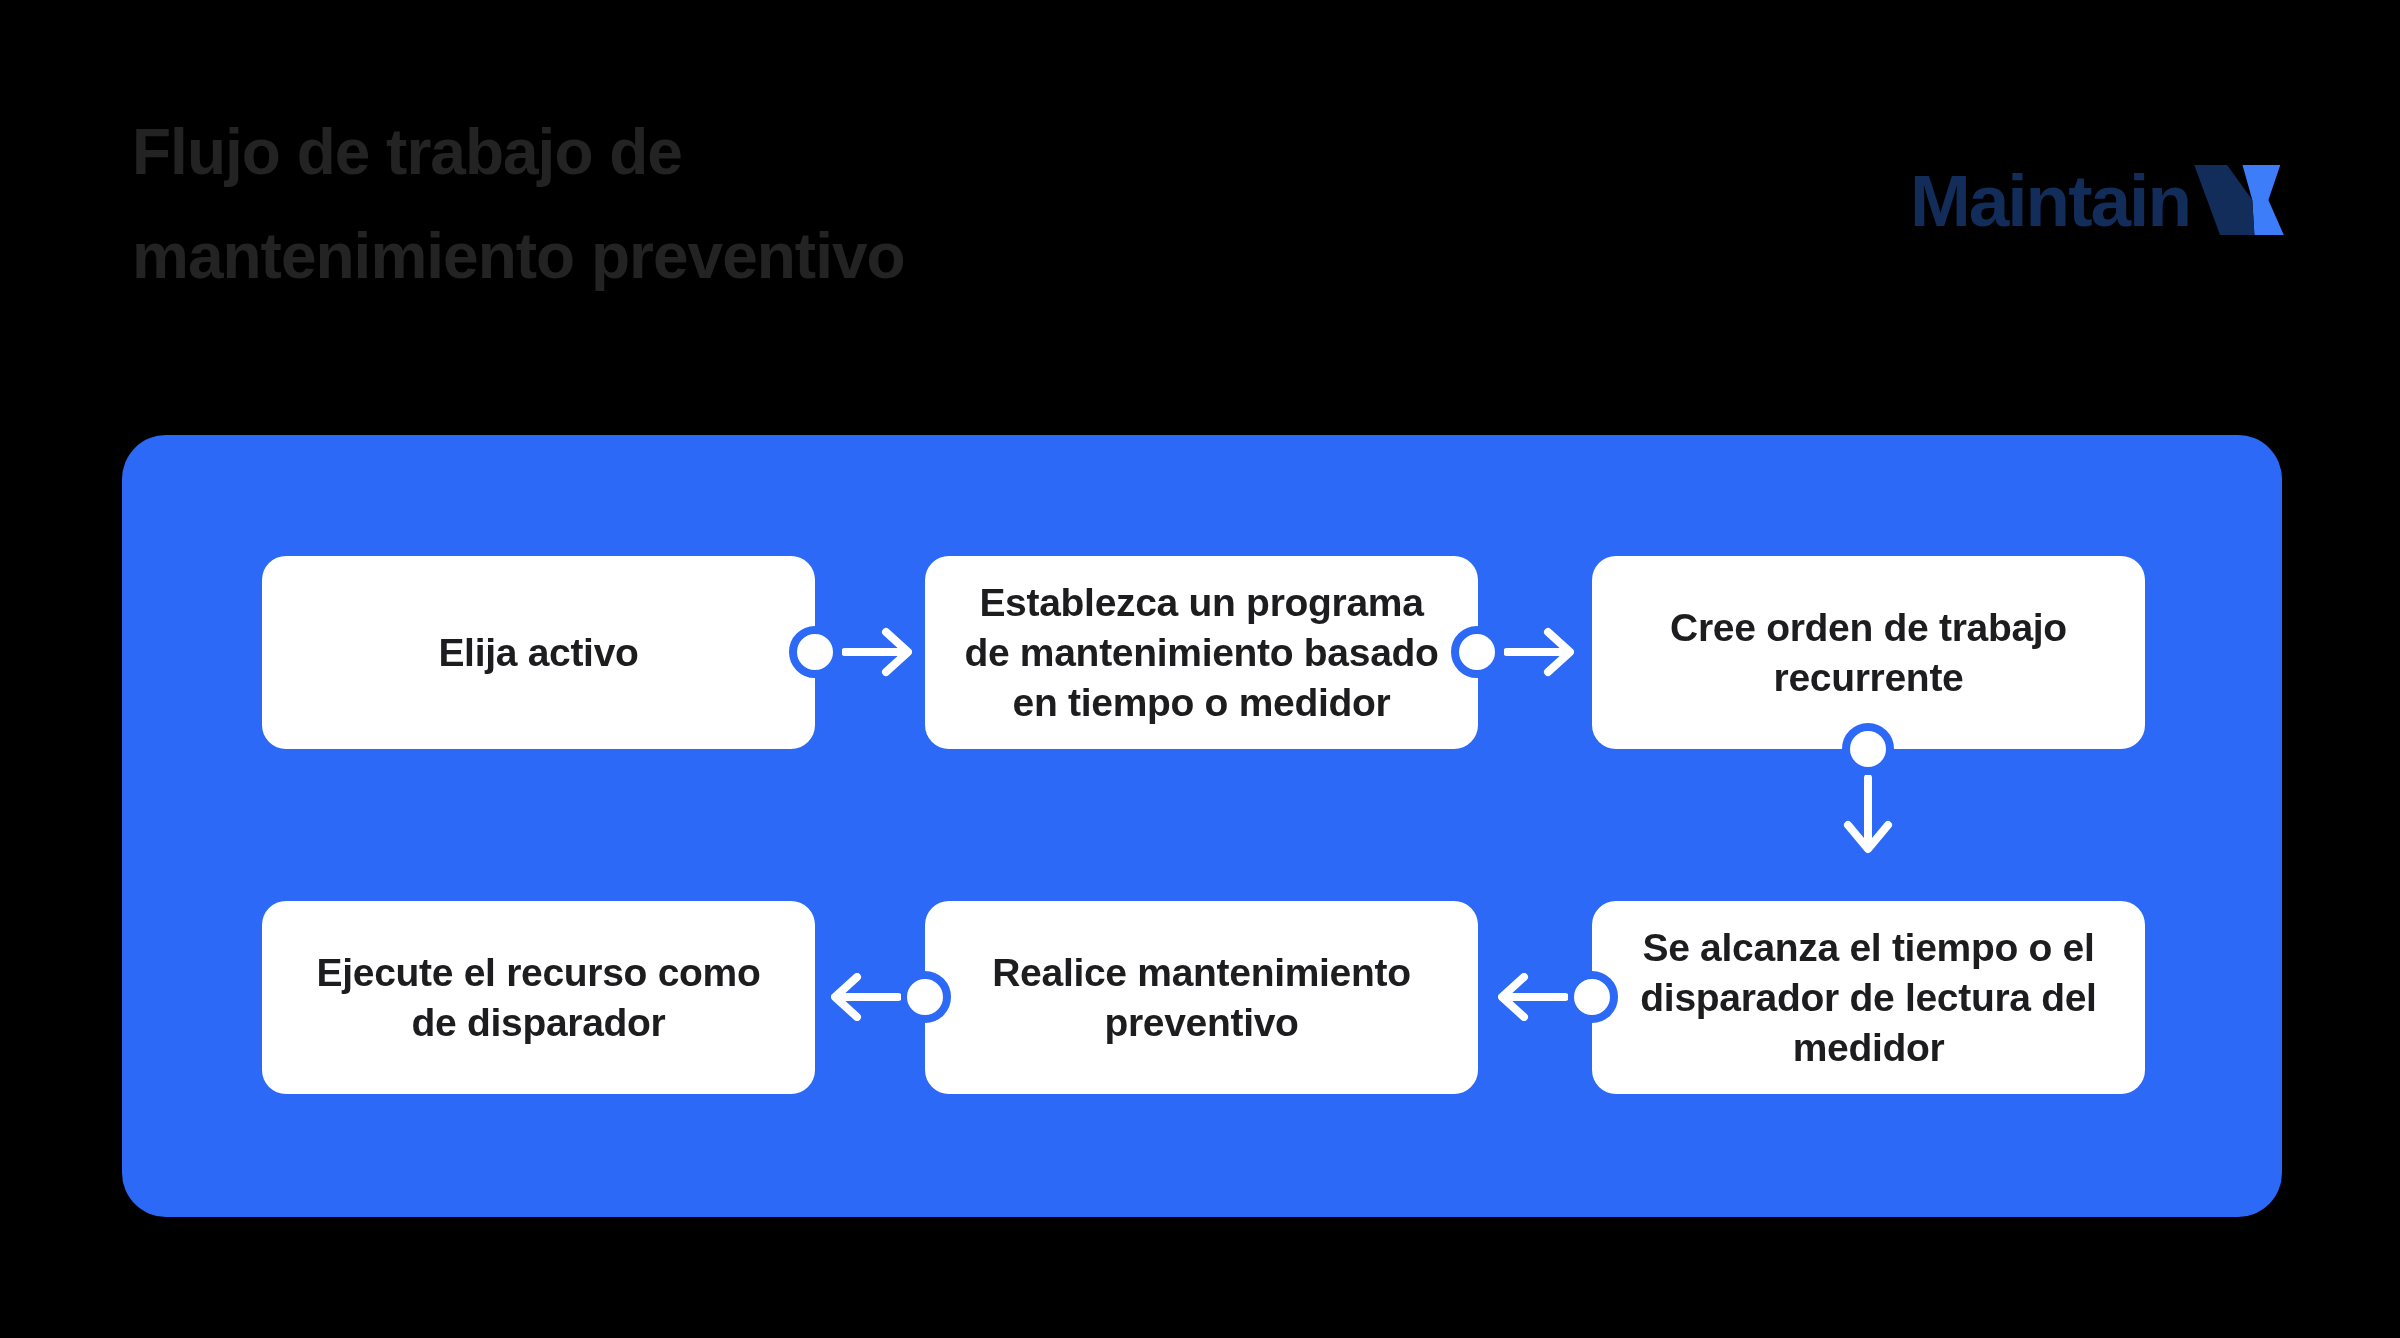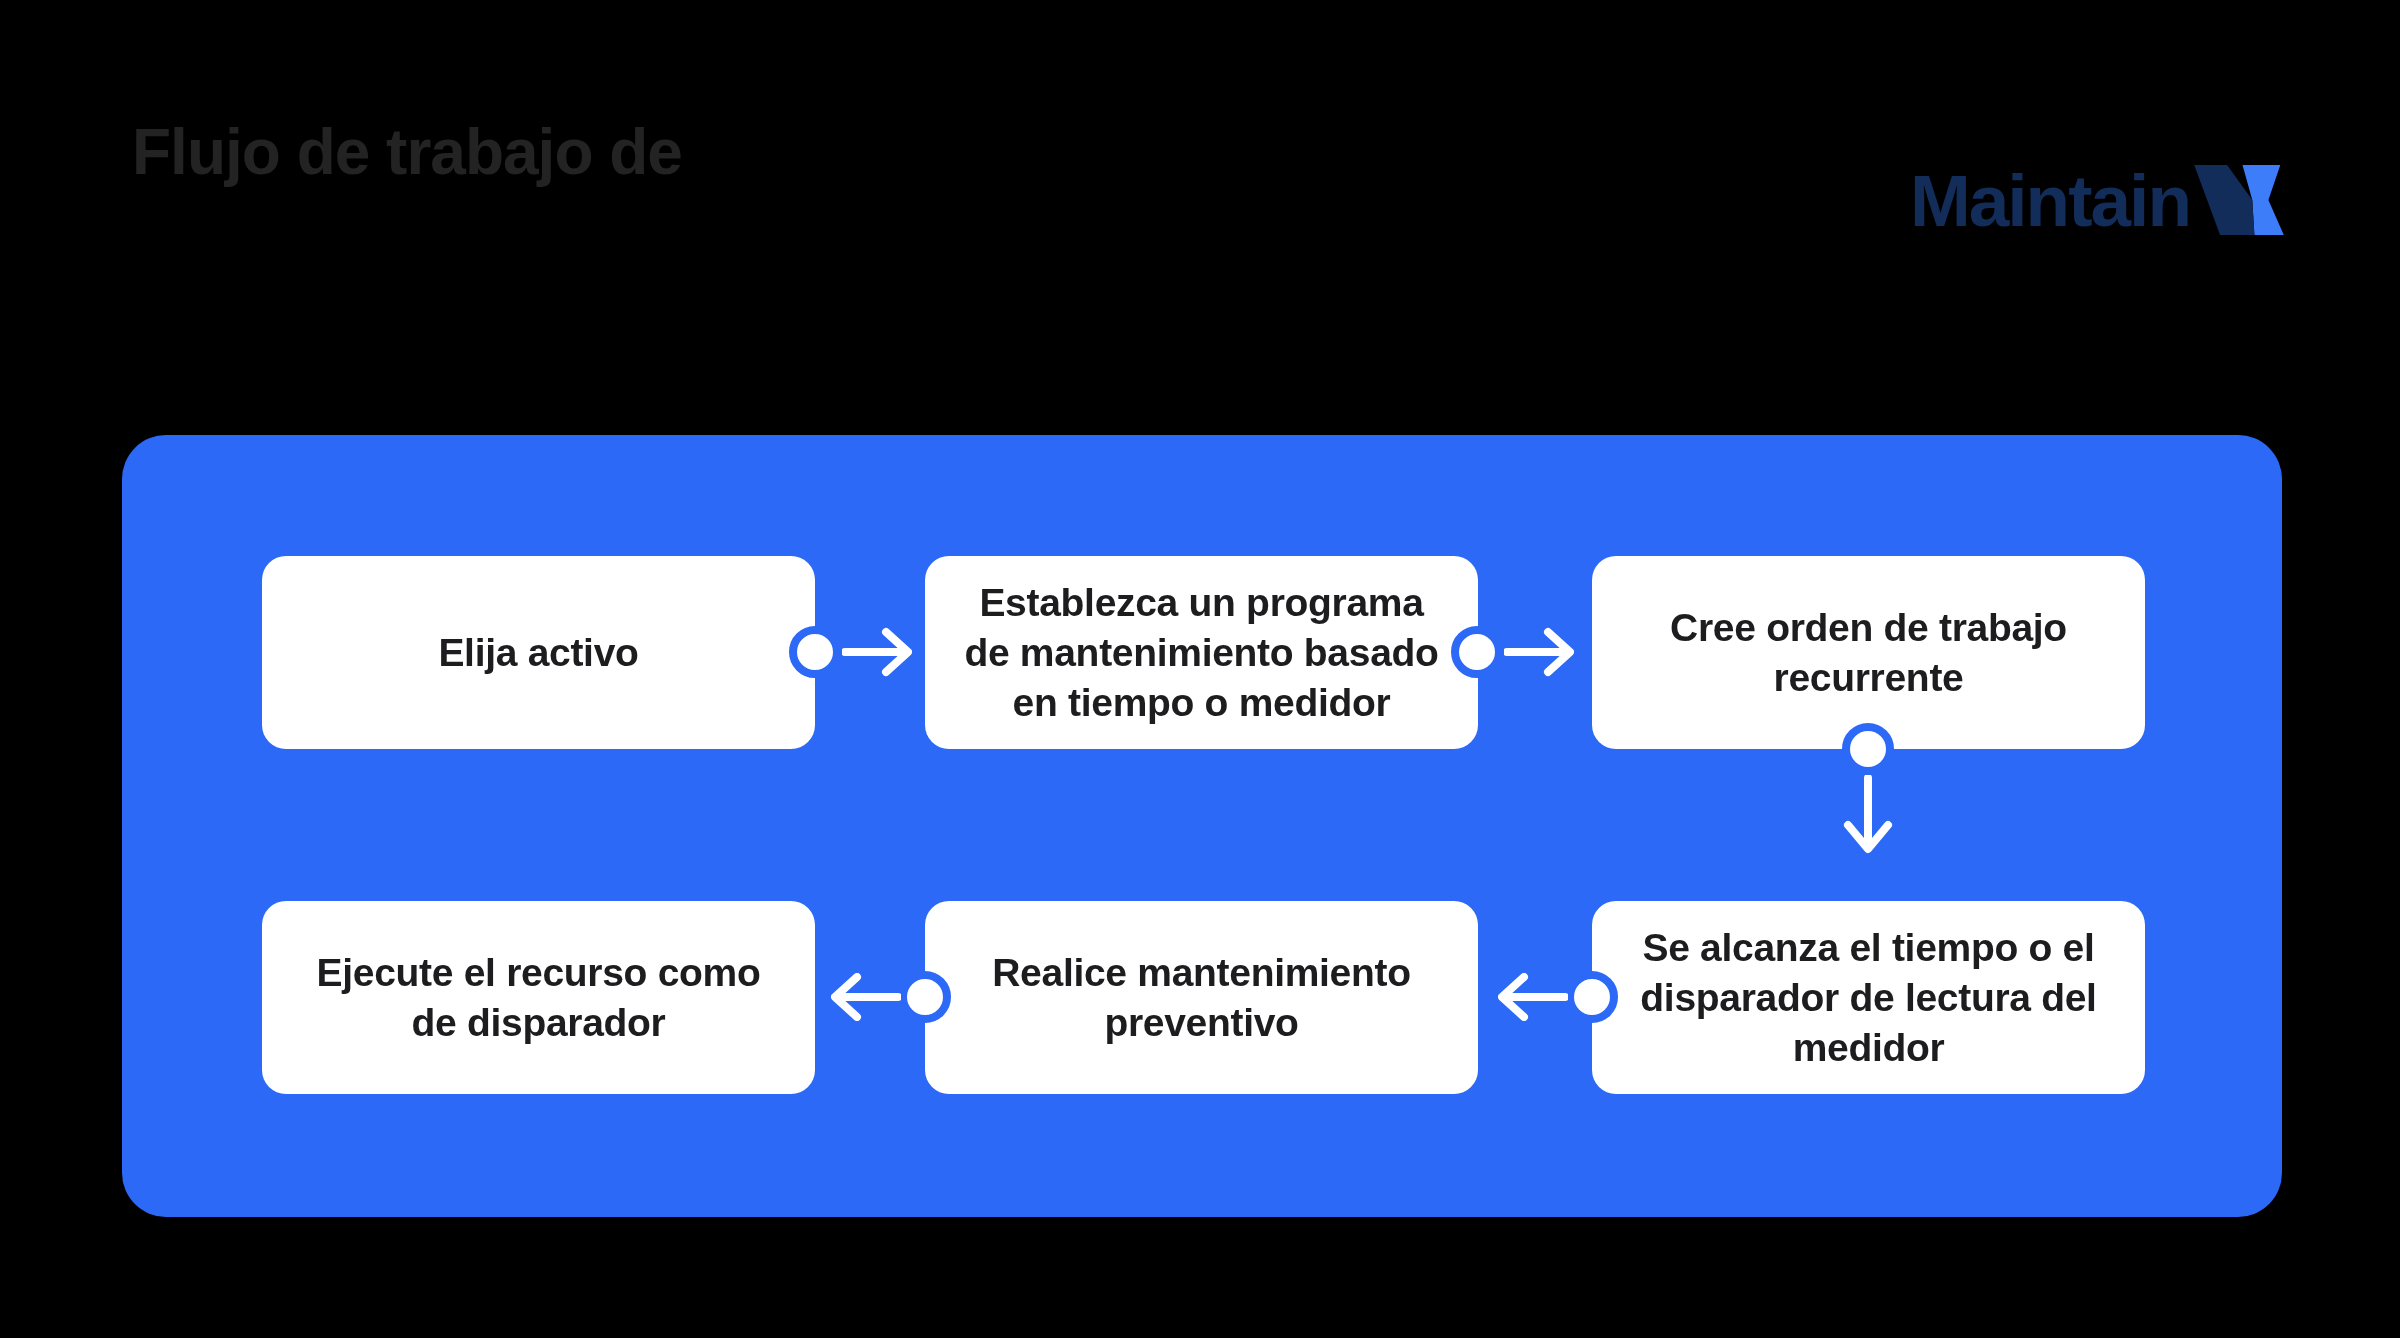--- a/index.html
+++ b/index.html
@@ -123,20 +123,21 @@
   .a4 { left: 1498px; top: 967px; transform: scaleX(-1); }
   .a5 { left: 831px;  top: 967px; transform: scaleX(-1); }
 </style>
 </head>
 <body>
 
 <div class="stage">
 
   <h1 class="title">
     <span>Flujo de trabajo de</span><br>
+    <span>mantenimiento preventivo</span>
   </h1>
 
   <div class="logo">
     <span class="logo-wordmark">Maintain</span>
     <svg class="logo-x" viewBox="0 0 128 100" aria-label="X">
       <polygon class="x-blue" points="69,0 123,0 106,50 128,100 86,100 83,50"></polygon>
       <polygon class="x-navy" points="0,0 47,0 83,50 86,100 37,100"></polygon>
     </svg>
   </div>
 

